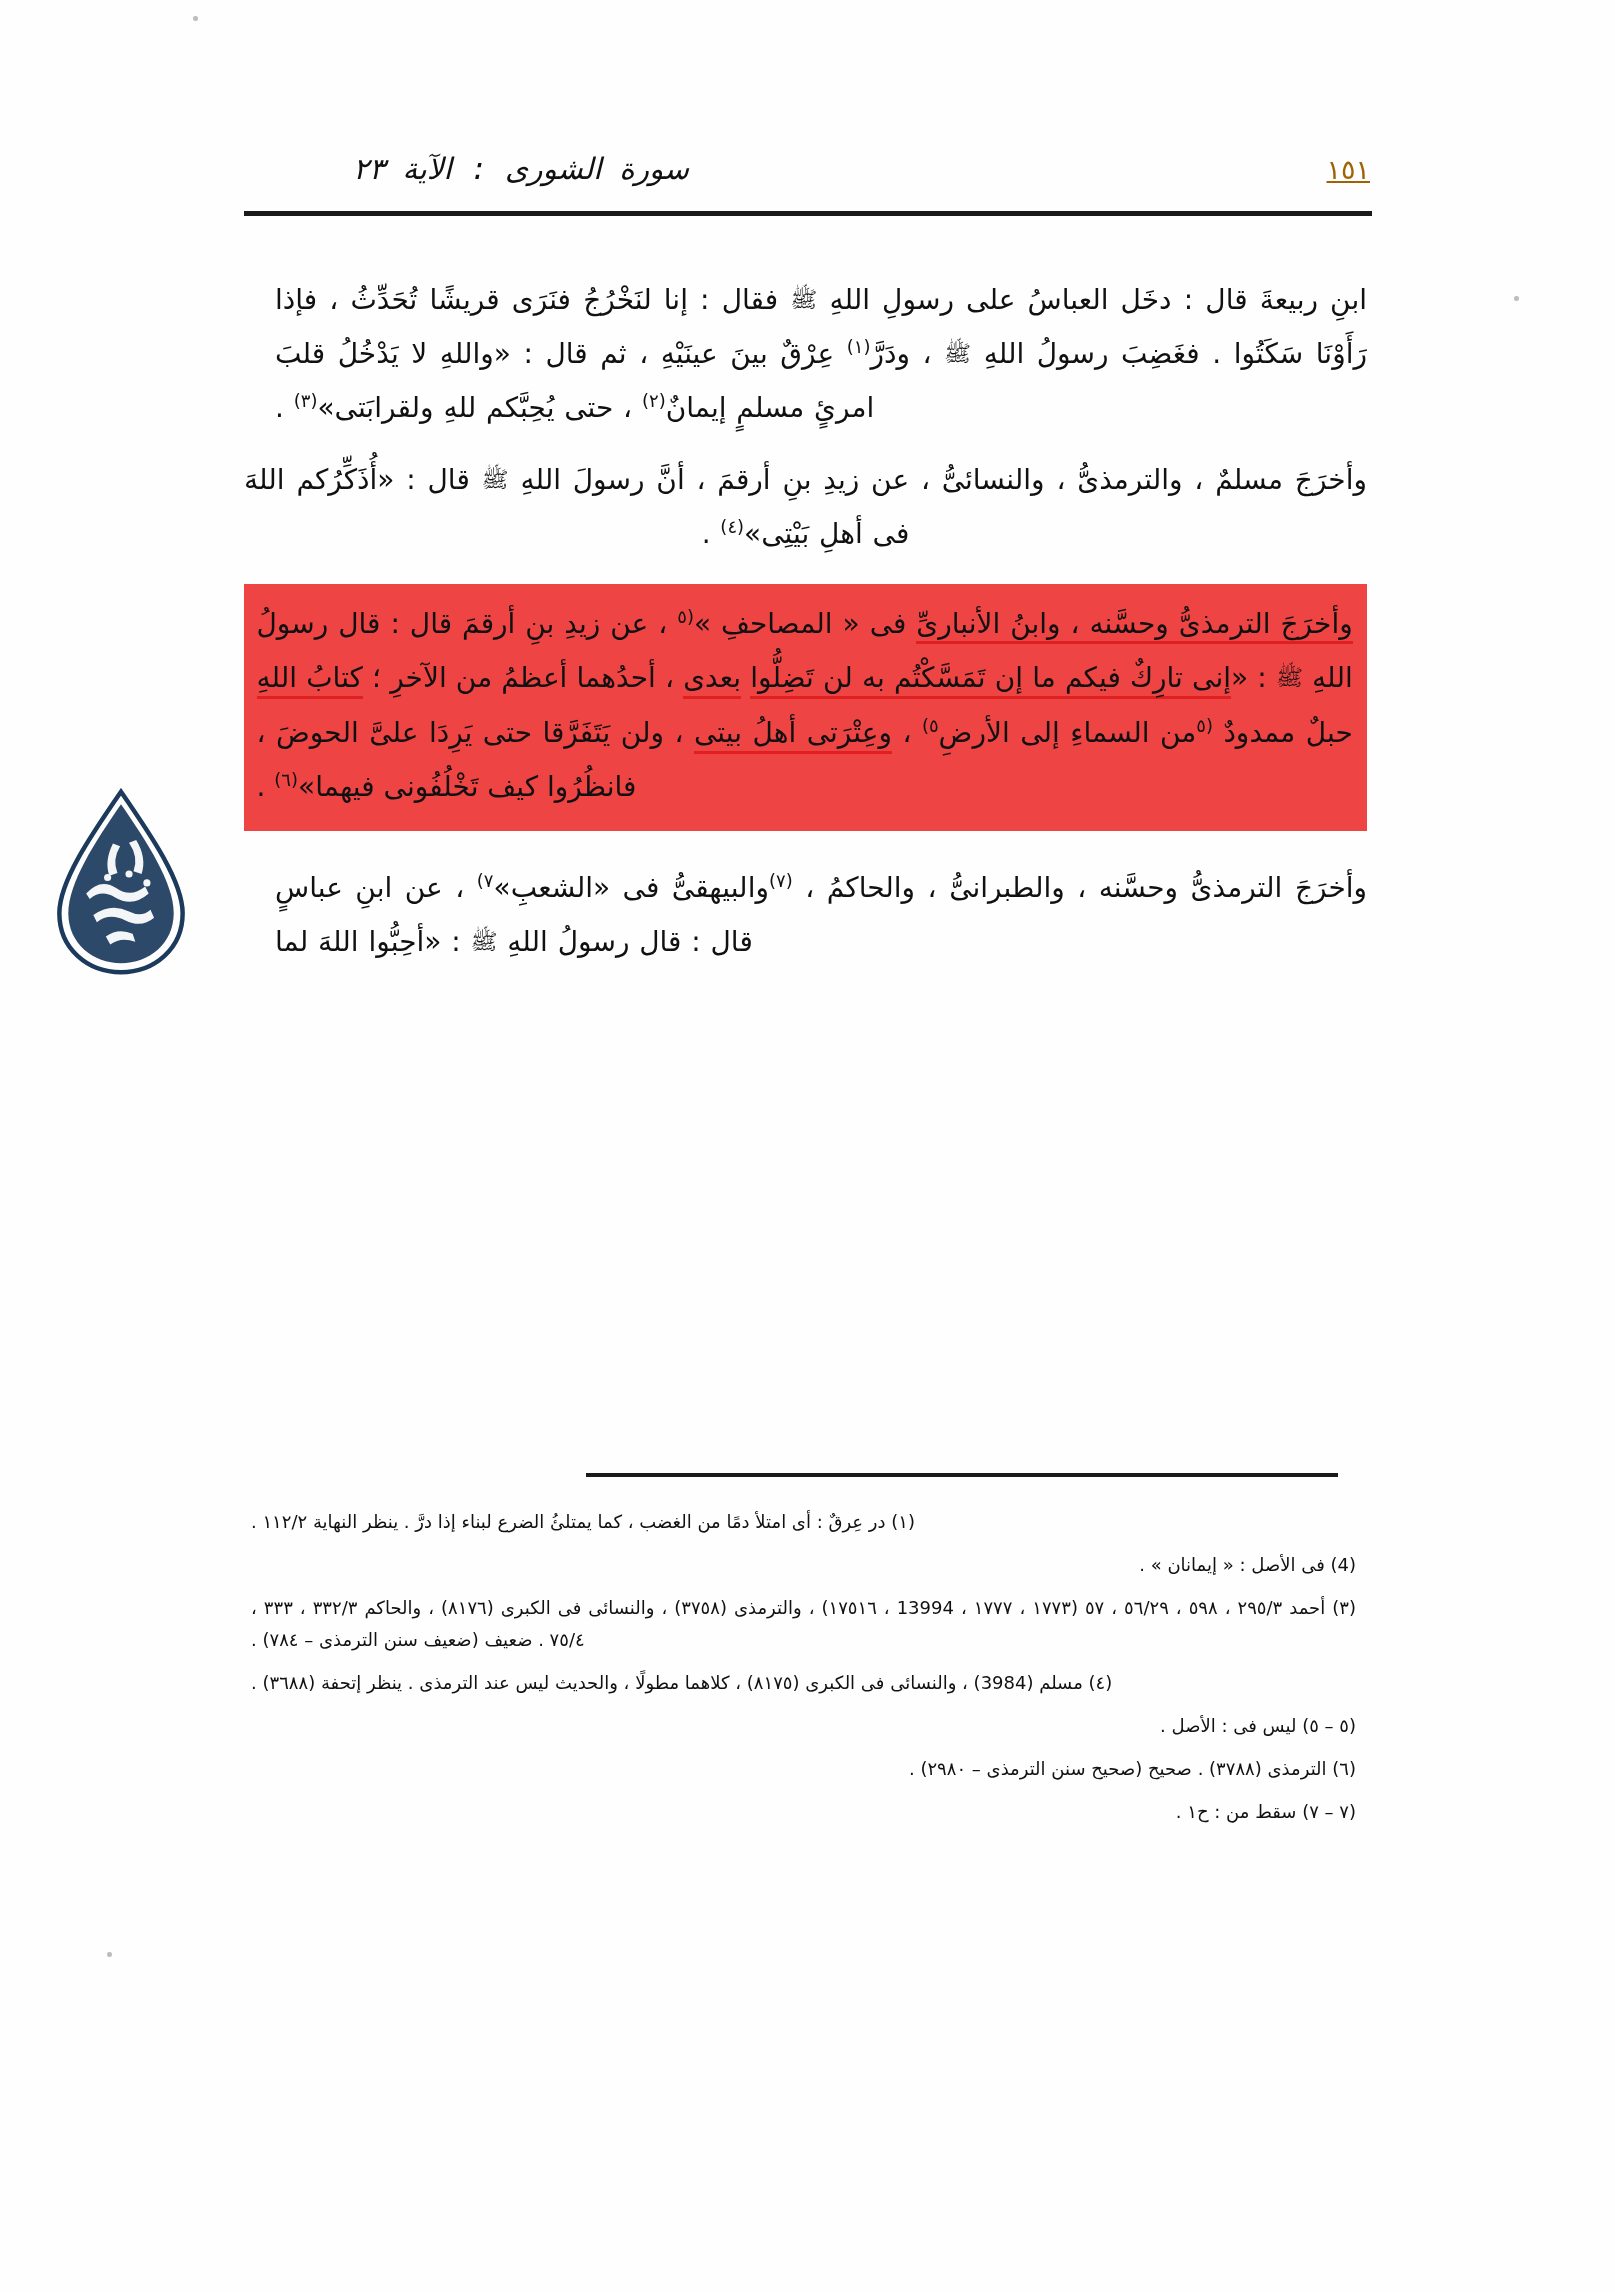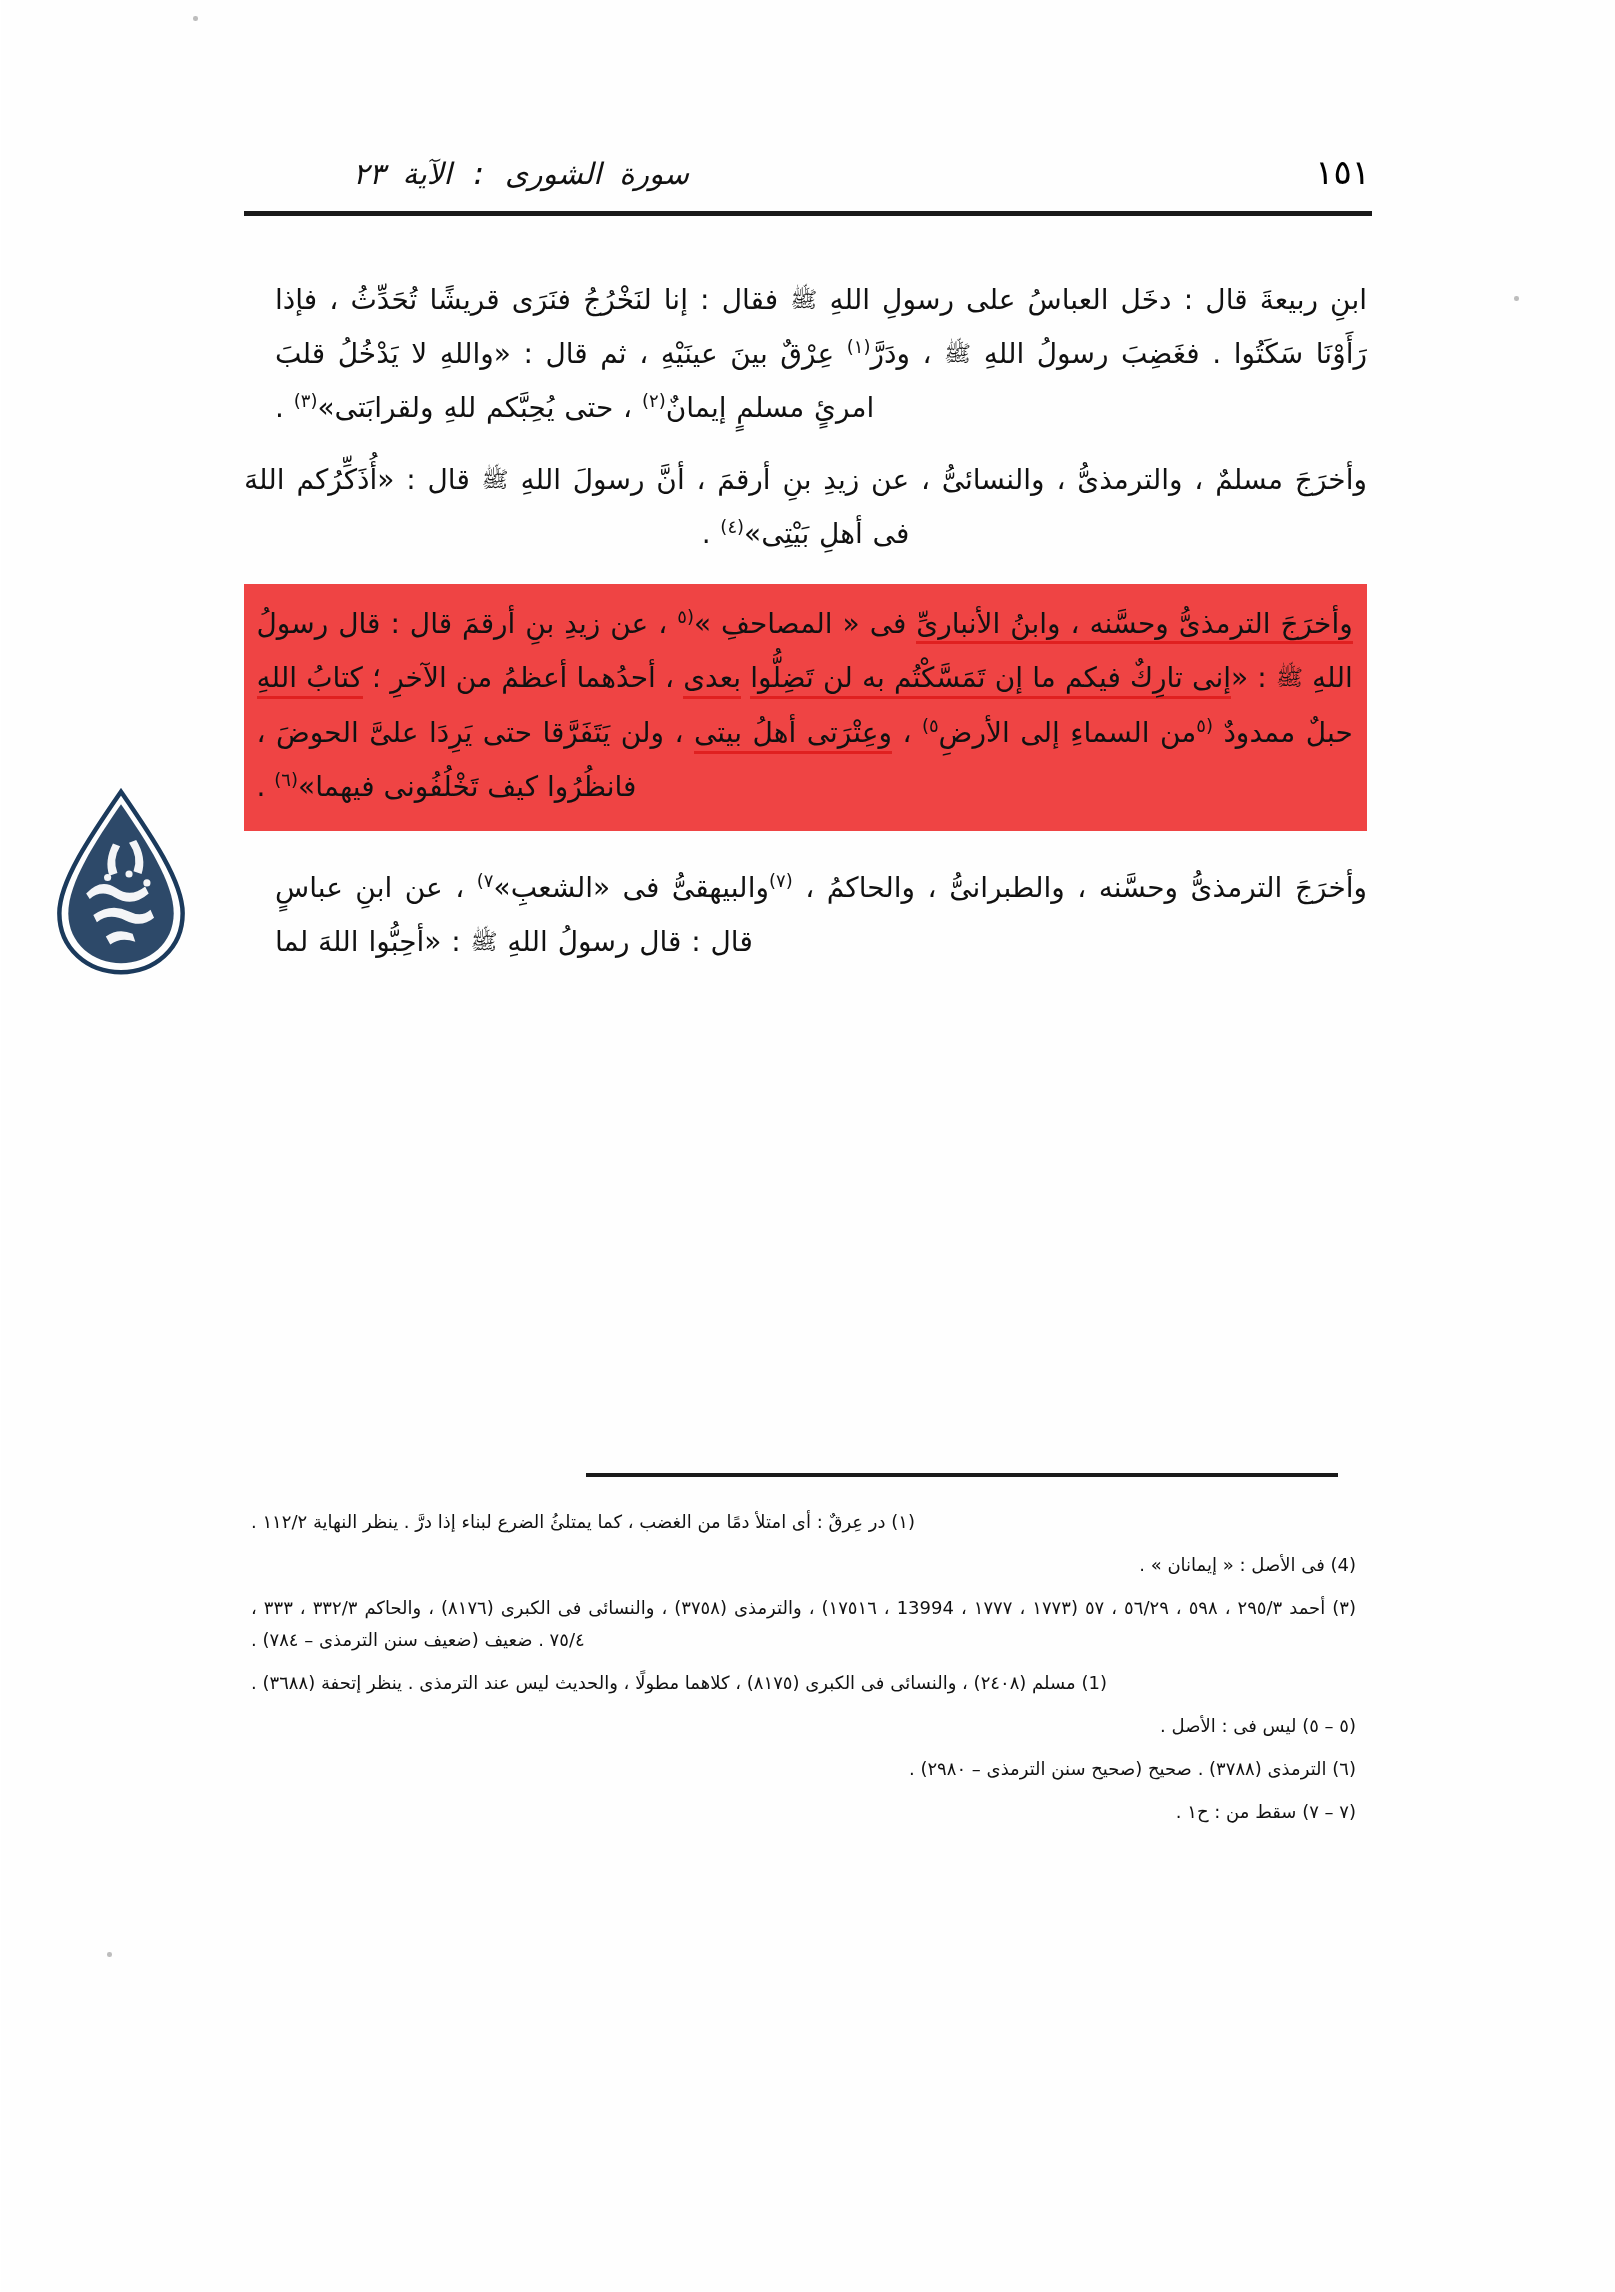--- a/index.html
+++ b/index.html
@@ -27,24 +27,25 @@
     position: absolute;
     top: 152px;
     right: 246px;
     left: 246px;
     display: flex;
     flex-direction: row;
     align-items: baseline;
     justify-content: space-between;
   }
   .page-number {
-    font-size: 34px;
+    font-size: 27px;
     letter-spacing: 1.8px;
-    color: #000000;
-    direction: rtl;
+    color: #a16207;
+    direction: rtl;
+    text-decoration: underline;
   }
   .header-title {
     font-size: 29.6px;
     font-style: italic;
     font-family: Liberation Mono, monospace;
     color: #111;
     white-space: nowrap;
     margin-left: 107px;
   }
   .header-rule {
@@ -195,21 +196,21 @@
 
     <p class="para lastline-left" id="p2">وأخرَجَ الترمذىُّ وحسَّنه ، والطبرانىُّ ، والحاكمُ ، <span class="sup">(٧)</span>والبيهقىُّ فى «الشعبِ»<span class="sup">٧)</span> ، عن ابنِ عباسٍ قال : قال رسولُ اللهِ <span class="pbuh">ﷺ</span> : «أحِبُّوا اللهَ لما</p>
   </div>
 
   <div class="fn-rule"></div>
 
   <div class="footnotes" id="fnlist">
       <p>(١) در عِرقٌ : أى امتلأ دمًا من الغضب ، كما يمتلئُ الضرع لبناء إذا درَّ . ينظر النهاية ١١٢/٢ .</p>
       <p class="one-line">(4) فى الأصل : « إيمانان » .</p>
       <p>(٣) أحمد ٢٩٥/٣ ، ٥٩٨ ، ٥٦/٢٩ ، ٥٧ (١٧٧٣ ، ١٧٧٧ ، 13994 ، ١٧٥١٦) ، والترمذى (٣٧٥٨) ، والنسائى فى الكبرى (٨١٧٦) ، والحاكم ٣٣٢/٣ ، ٣٣٣ ، ٧٥/٤ . ضعيف (ضعيف سنن الترمذى – ٧٨٤) .</p>
-      <p>(1) مسلم (٢٤٠٨) ، والنسائى فى الكبرى (٨١٧٥) ، كلاهما مطولًا ، والحديث ليس عند الترمذى . ينظر إتحفة (٣٦٨٨) .</p>
+      <p>(٤) مسلم (3984) ، والنسائى فى الكبرى (٨١٧٥) ، كلاهما مطولًا ، والحديث ليس عند الترمذى . ينظر إتحفة (٣٦٨٨) .</p>
       <p class="one-line">(٥ – ٥) ليس فى : الأصل .</p>
       <p class="one-line">(٦) الترمذى (٣٧٨٨) . صحيح (صحيح سنن الترمذى – ٢٩٨٠) .</p>
       <p class="one-line">(٧ – ٧) سقط من : ح١ .</p>
     </div>
 
   <div class="scan-dot" style="top:16px;left:193px;width:4.5px;height:4.5px;"></div>
   <div class="scan-dot" style="top:296px;left:1514px;width:4.5px;height:4.5px;"></div>
   <div class="scan-dot" style="top:1952px;left:107px;width:4.5px;height:4.5px;"></div>
 </div>
 

